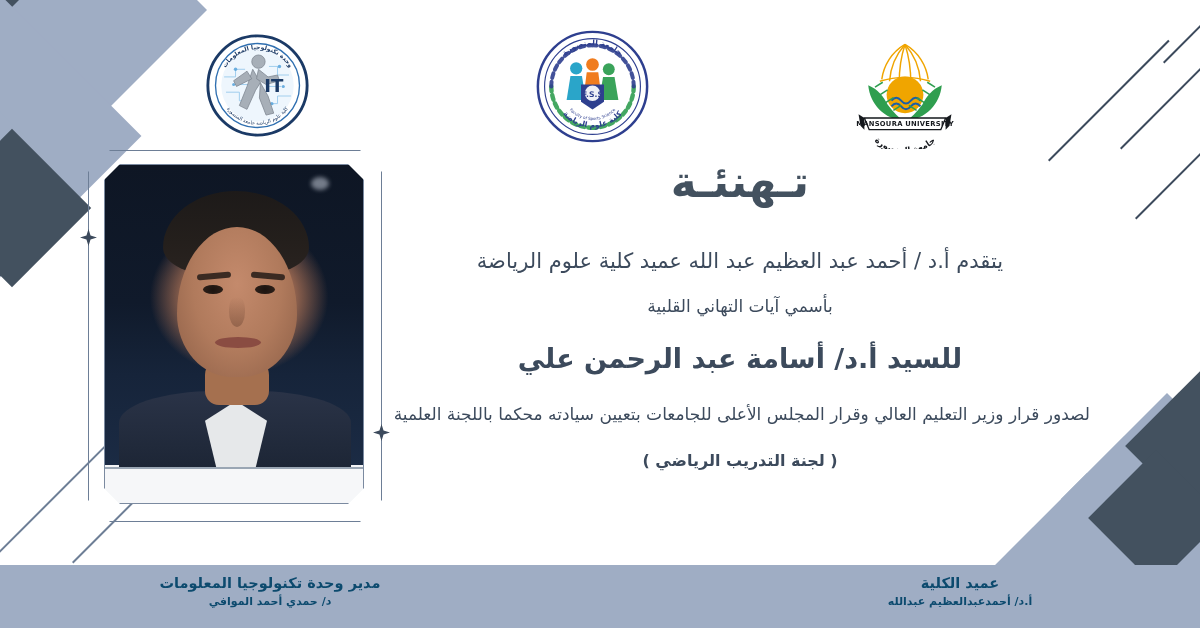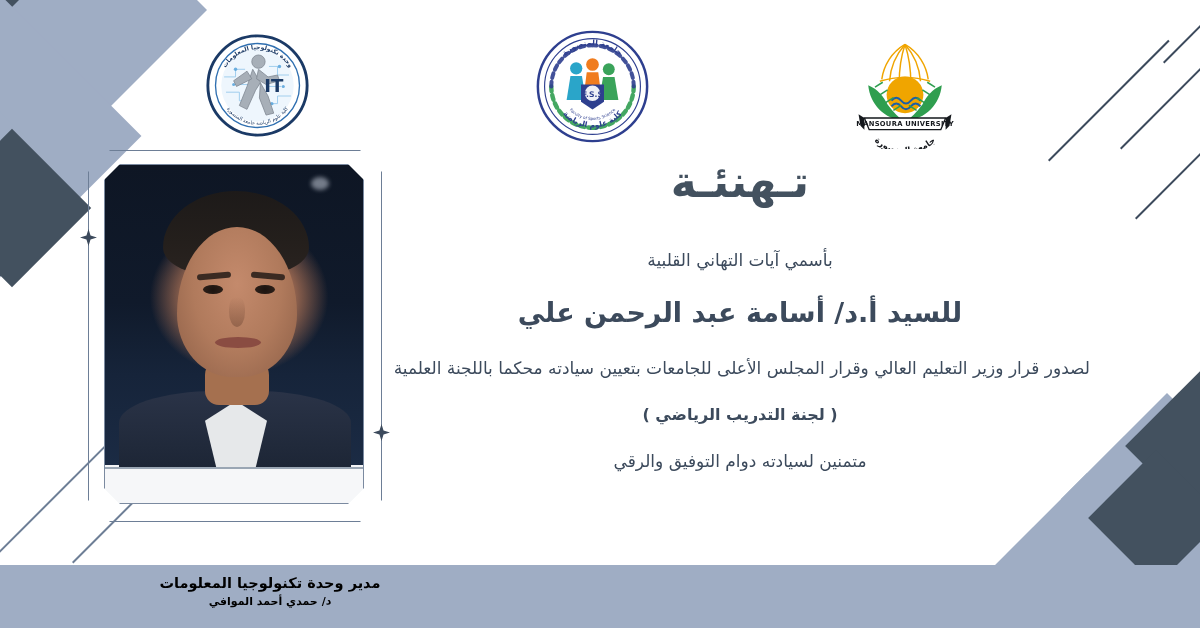--- a/index.html
+++ b/index.html
@@ -75,21 +75,21 @@
     background:#43515f;transform:rotate(45deg);
   }
 
   
   #footer{
     position:absolute;left:0;bottom:0;width:1200px;height:63px;
     background:#9fadc4;
   }
   #footer .f-col{
     position:absolute;top:8px;text-align:center;
-    color:#000000;font-weight:bold;line-height:1.45;
+    color:#0c4a6e;font-weight:bold;line-height:1.45;
   }
   #footer .f-left{left:110px;width:320px;}
   #footer .f-right{left:790px;width:340px;}
   #footer .f-line1{font-size:14.5px;}
   #footer .f-line2{font-size:11px;}
 
   
   .logo{position:absolute;}
   #logo-it{top:33px;left:205px;width:105px;height:105px;}
   #logo-fss{top:29px;left:535px;width:115px;height:115px;}
@@ -344,27 +344,31 @@
         <div class="ph-mouth"></div>
       </div>
       <div id="portrait-caption"></div>
     </div>
     <div class="diamond-accent" id="diamond-left"></div>
     <div class="diamond-accent" id="diamond-right"></div>
   </div>
 
   <div id="message">
     <div id="title">تـهنئـة</div>
+    <p class="msg-line line-1">يتقدم أ.د / أحمد عبد العظيم عبد الله عميد كلية علوم الرياضة</p>
     <p class="msg-line line-2">بأسمي آيات التهاني القلبية</p>
     <p class="msg-line line-3">للسيد  أ.د/ أسامة عبد الرحمن علي</p>
     <p class="msg-line line-4">لصدور قرار وزير التعليم العالي وقرار المجلس الأعلى للجامعات بتعيين سيادته محكما باللجنة العلمية</p>
     <p class="msg-line line-5">( لجنة التدريب الرياضي )</p>
-    <p class="msg-line line-6">متمنين لسيادته دوام التوفيق والرقي</p>
   </div>
 
   <div id="footer">
     <div class="f-col f-left">
       <div class="f-line1">مدير وحدة تكنولوجيا المعلومات</div>
       <div class="f-line2">د/ حمدي أحمد الموافي</div>
     </div>
+    <div class="f-col f-right">
+      <div class="f-line1">عميد الكلية</div>
+      <div class="f-line2">أ.د/ أحمدعبدالعظيم عبدالله</div>
+    </div>
   </div>
 
 </div>
 
 </body></html>

